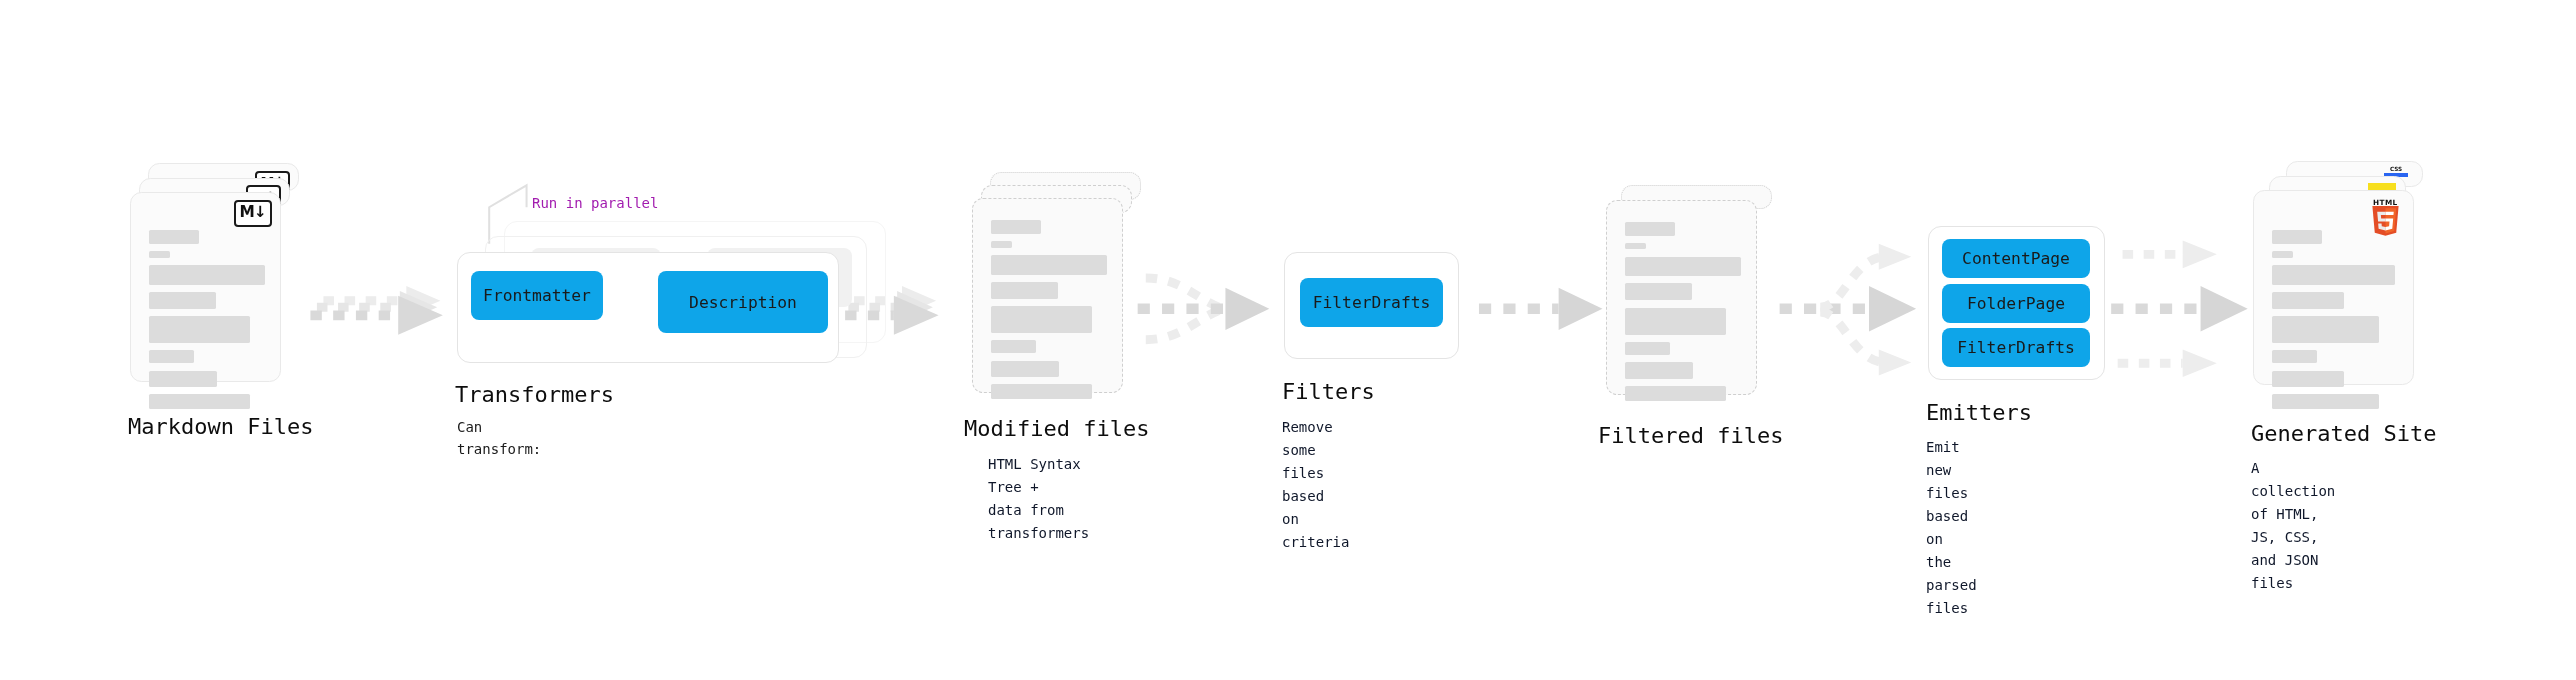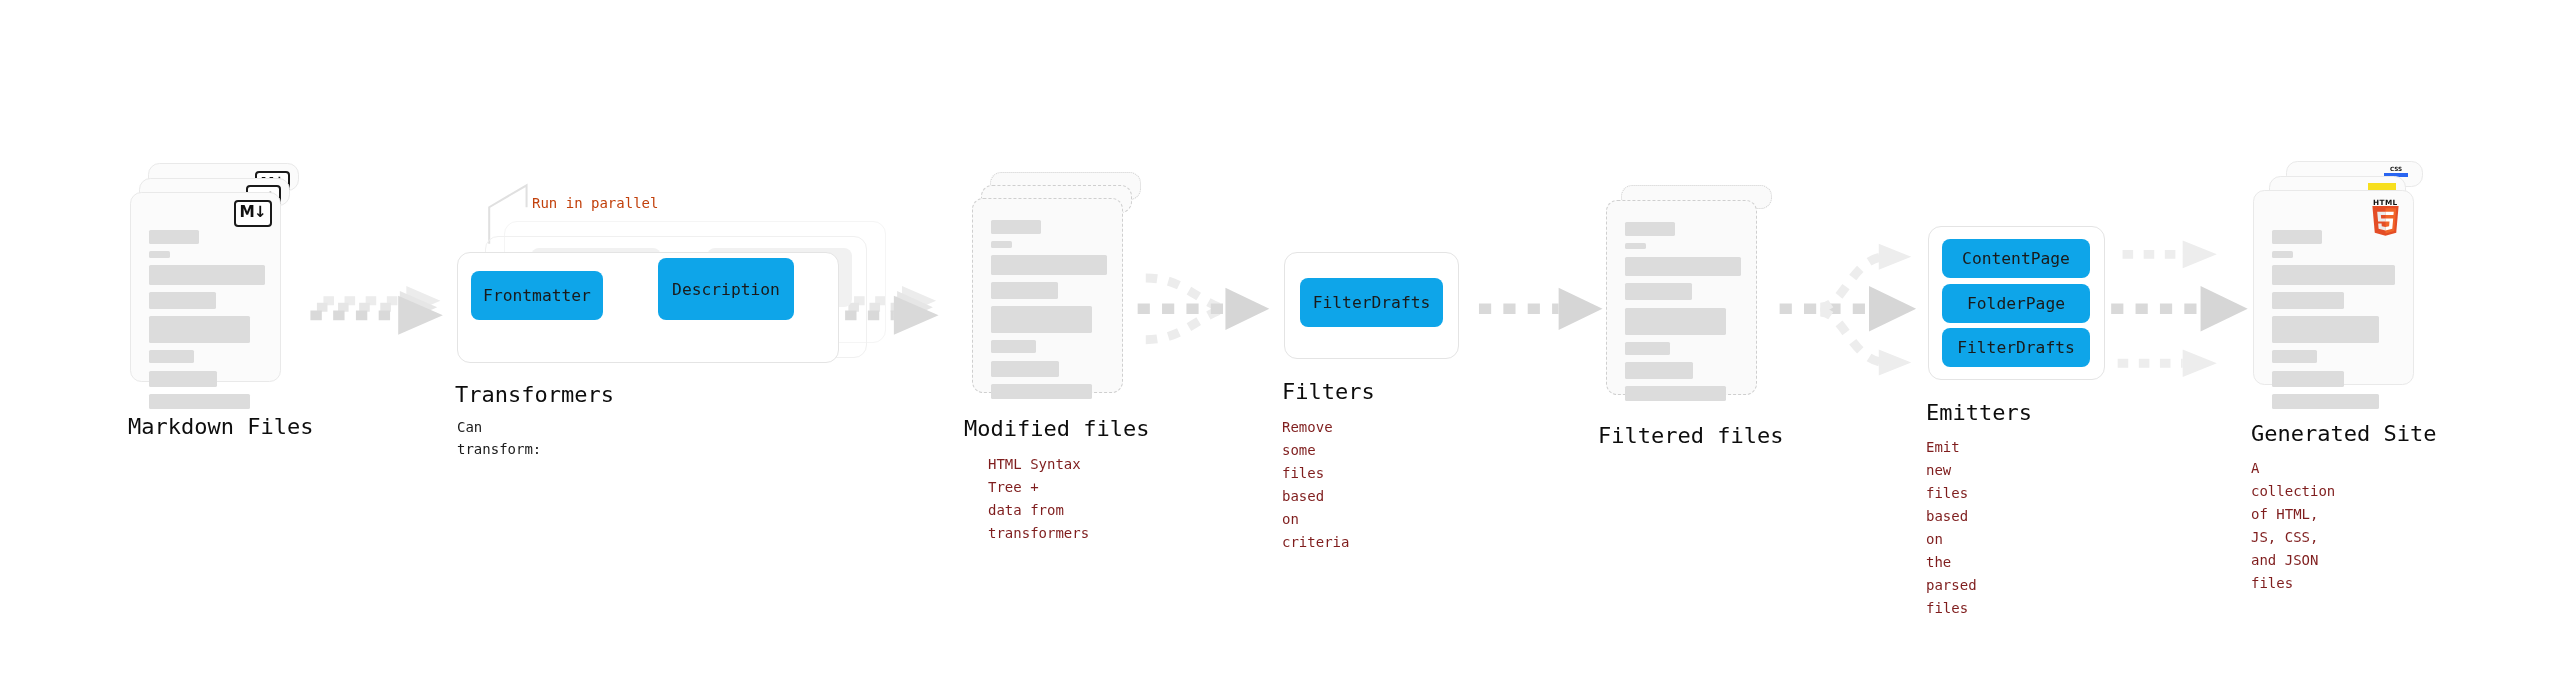--- a/index.html
+++ b/index.html
@@ -127,28 +127,28 @@
     font-family: "DejaVu Sans Mono", "Liberation Mono", monospace;
     font-size: 22px;
     color: #0d0d0d;
     white-space: nowrap;
   }
   .subtitle {
     position: absolute;
     font-family: "DejaVu Sans Mono", "Liberation Mono", monospace;
     font-size: 14px;
     line-height: 23px;
-    color: #7f1d1d;
+    color: #0f172a;
     white-space: pre-line;
   }
   .paralabel {
     position: absolute;
     font-family: "DejaVu Sans Mono", "Liberation Mono", monospace;
     font-size: 14px;
-    color: #c2410c;
+    color: #a21caf;
     white-space: nowrap;
   }
   .bullets {
     position: absolute;
     font-family: "DejaVu Sans Mono", "Liberation Mono", monospace;
     font-size: 14px;
     line-height: 22px;
     color: #1a1a1a;
   }
   .bullets .lead { margin-bottom: 0.8px; }
@@ -272,21 +272,21 @@
       <div class="chip ghost2" style="left:26px; top:26px; width:130px; height:59px;"></div>
       <div class="chip ghost2" style="left:202px; top:26px; width:145px; height:59px;"></div>
     </div>
     <div class="groupbox ghost1" style="left:485px; top:236px; width:382px; height:122px;">
       <div class="chip ghost1" style="left:26px; top:26px; width:130px; height:59px;"></div>
       <div class="chip ghost1" style="left:202px; top:26px; width:145px; height:59px;"></div>
     </div>
 
     <div class="groupbox" style="left:457px; top:252px; width:382px; height:111px;"></div>
     <div class="chip" style="left:471px; top:271px; width:132px; height:49px;">Frontmatter</div>
-    <div class="chip" style="left:658px; top:258px; width:136px; height:62px;text-align:center;">Description</div>
+    <div class="chip" style="left:658px; top:271px; width:170px; height:62px;text-align:center;">Description</div>
 
     <div class="title" style="left:455px; top:382px;">Transformers</div>
 
     <div class="bullets" style="left:457px; top:416px;">
       <div class="lead">Can transform:</div>
     </div>
   </div>
 
   <div class="stage">
     <div class="doc-stack" style="left:972px; top:172px;">

